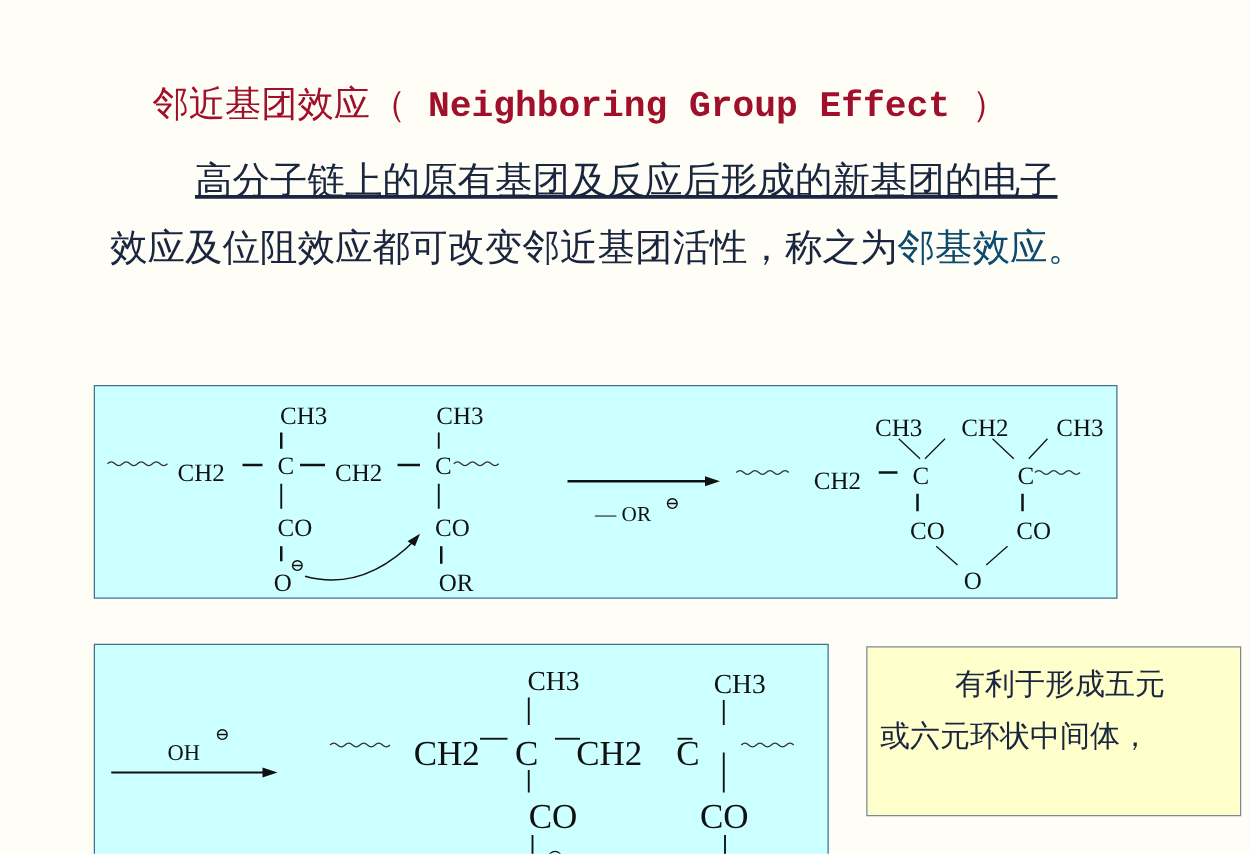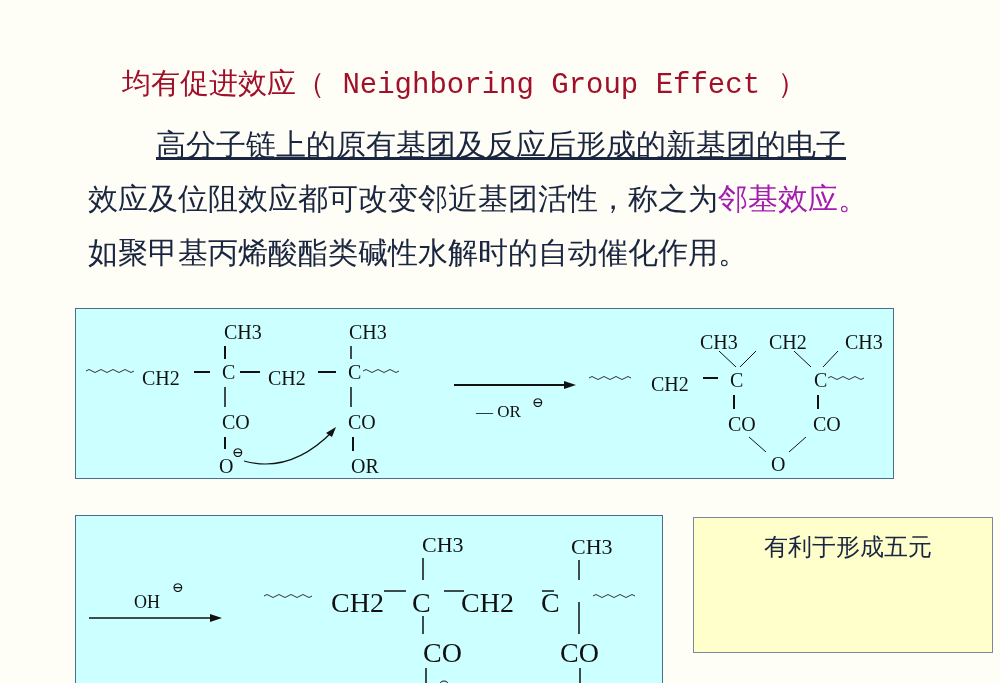--- a/index.html
+++ b/index.html
@@ -1,42 +1,41 @@
 <!DOCTYPE html>
 <html><head>
 <meta charset="utf-8">
 <style>
   html, body { margin:0; padding:0; }
   body { width:1000px; height:683px; background:#fffef6; position:relative; overflow:hidden;
          font-family:"DejaVu Serif", serif; color:#1a2a4a; }
   .title { position:absolute; left:122px; top:64px; font-size:29px; color:#a0102a; white-space:nowrap; }
-  .title .en { font-family:"Liberation Mono","DejaVu Sans Mono", monospace; font-weight:normal; font-size:29px; }
+  .title .en { font-family:"Liberation Mono","DejaVu Sans Mono", monospace; font-weight:bold; font-size:29px; }
   .para { position:absolute; left:88px; top:118px; width:900px; font-size:30px; line-height:54px; color:#1a2640; }
   .para .line { white-space:nowrap; }
   .para .indent { padding-left:68px;text-decoration:underline; }
-  .hl { color:#a21caf; }
+  .hl { color:#0c4a6e; }
   .box { position:absolute; background:#ccffff; border:1.5px solid #4a6f8a; box-sizing:border-box; }
   .box svg { position:absolute; left:0; top:0; }
   .note { position:absolute; left:693px; top:517px; width:300px; height:136px; background:#ffffcc;
           border:1.5px solid #7a8a9a; box-sizing:border-box; font-size:24px; line-height:42px;
           padding:8px 10px; color:#1a2640; }
   .note .l1 { padding-left:60px; }
   .chem { font-family:"Liberation Serif","DejaVu Serif", serif; fill:#111; }
 </style>
 </head>
 <body>
 
 <div class="title">
-  <span>均有促进效应（</span><span class="en"> Neighboring Group Effect </span><span>）</span>
+  <span>邻近基团效应（</span><span class="en"> Neighboring Group Effect </span><span>）</span>
 </div>
 
 <div class="para">
   <div class="line indent">高分子链上的原有基团及反应后形成的新基团的电子</div>
   <div class="line"><span>效应及位阻效应都可改变邻近基团活性，称之为</span><span class="hl">邻基效应</span><span class="hl">。</span></div>
-  <div class="line">如聚甲基丙烯酸酯类碱性水解时的自动催化作用。</div>
 </div>
 
 <div class="box" style="left:75px; top:308px; width:819px; height:171px;">
   <svg width="819" height="171" viewBox="0 0 819 171">
     <g class="chem" font-size="20">
 
       <path d="M10 62 q3 -3 6 0 t6 0 t6 0 t6 0 t6 0 t6 0 t6 0 t6 0" fill="none" stroke="#333" stroke-width="1"></path>
       <text x="66" y="76">CH2</text>
       <line x1="118" y1="63" x2="134" y2="63" stroke="#111" stroke-width="2"></line>
       <text x="146" y="70">C</text>
@@ -117,13 +116,14 @@
       <text x="484" y="146" font-size="28">CO</text>
       <line x1="350" y1="152" x2="350" y2="175" stroke="#111" stroke-width="1.5"></line>
       <circle cx="368" cy="170" r="5" fill="none" stroke="#111" stroke-width="1"></circle>
       <line x1="504" y1="152" x2="504" y2="175" stroke="#111" stroke-width="1.5"></line>
     </g>
   </svg>
 </div>
 
 <div class="note">
   <div class="l1">有利于形成五元</div>
+  <div>或六元环状中间体，</div>
 </div>
 
 </body></html>

